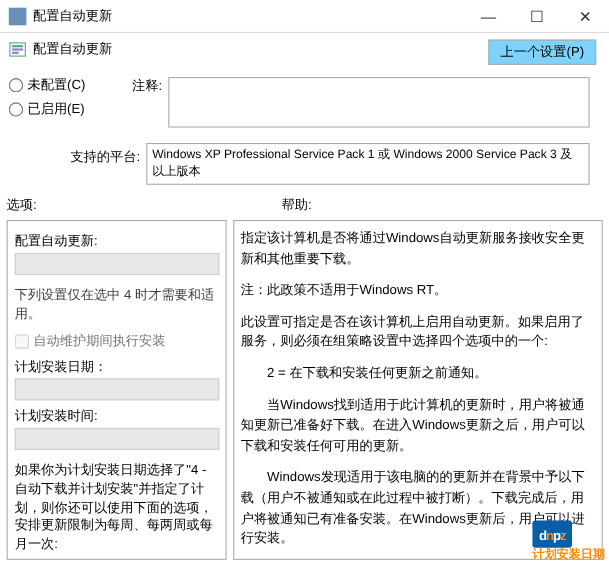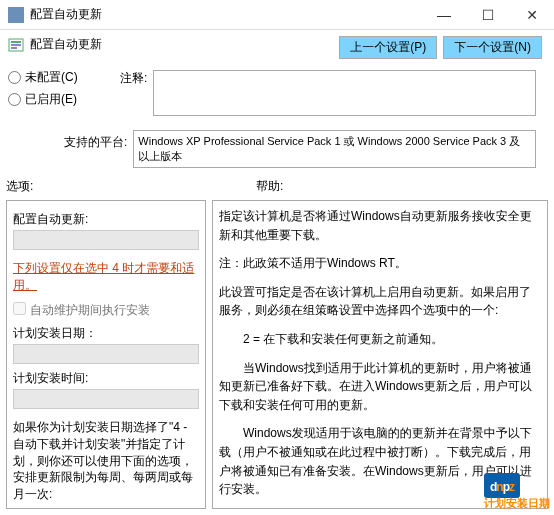--- a/index.html
+++ b/index.html
@@ -27,23 +27,23 @@
 .section-labels { position: absolute; top: 178px; left: 0; right: 0; display: flex; }
 .section-labels .left { width: 208px; padding-left: 6px; }
 .section-labels .right { padding-left: 48px; }
 .lower { position: absolute; top: 200px; left: 6px; right: 6px; bottom: 6px; display: flex; gap: 6px; }
 .options-pane { width: 200px; border: 1px solid #aaa; overflow-y: scroll; padding: 6px; }
 .help-pane { flex: 1; border: 1px solid #aaa; overflow-y: scroll; padding: 6px; line-height: 1.55; }
 .help-pane p { margin-bottom: 10px; }
 .help-pane .indent { text-indent: 2em; }
 .opt-label { margin: 4px 0 2px; }
 .opt-select { width: 100%; height: 20px; background: #e8e8e8; border: 1px solid #ccc; }
-.opt-check { display: flex; align-items: flex-start; margin: 6px 0; color: #777; }
+.opt-check { display: flex; align-items: center; margin: 6px 0; color: #777; }
 .opt-check input { margin-right: 4px; }
-.help-note { color: #c2410c; margin: 2px 0 8px; text-decoration: underline; }
+.help-note { color: #404040; margin: 2px 0 8px; }
 .watermark { position: absolute; right: 4px; bottom: 4px; pointer-events: none; }
 .wm-dnpz { display: inline-block; background: #0a5ea8; color: #fff; padding: 2px 6px; border-radius: 3px; font-weight: bold; font-size: 18px; letter-spacing: -1px; }
 .wm-dnpz .o { color: #ff8a00; }
 .wm-sub { color: #ff8a00; font-size: 11px; font-weight: bold; text-align: right; margin-top: -2px; }
 ::-webkit-scrollbar { width: 16px; }
 ::-webkit-scrollbar-track { background: #f0f0f0; }
 ::-webkit-scrollbar-thumb { background: #c8c8c8; border: 1px solid #aaa; }
 </style>
 </head>
 <body>
@@ -65,21 +65,20 @@
         <rect x="3" y="4" width="10" height="2" fill="#5a7"></rect>
         <rect x="3" y="7" width="10" height="2" fill="#88c"></rect>
         <rect x="3" y="10" width="6" height="2" fill="#88c"></rect>
       </svg>
   </span>
   <span>配置自动更新</span>
 </div>
 
 <div class="nav-buttons">
   <button class="nav-btn">上一个设置(P)</button>
-  <button class="nav-btn">下一个设置(N)</button>
 </div>
 
 <div class="comment-row">
   <span class="comment-label">注释:</span>
   <div class="comment-box"></div>
 </div>
 
 <div class="radio-group">
   <label class="radio-item">
     <input type="radio" name="cfg" style="">

